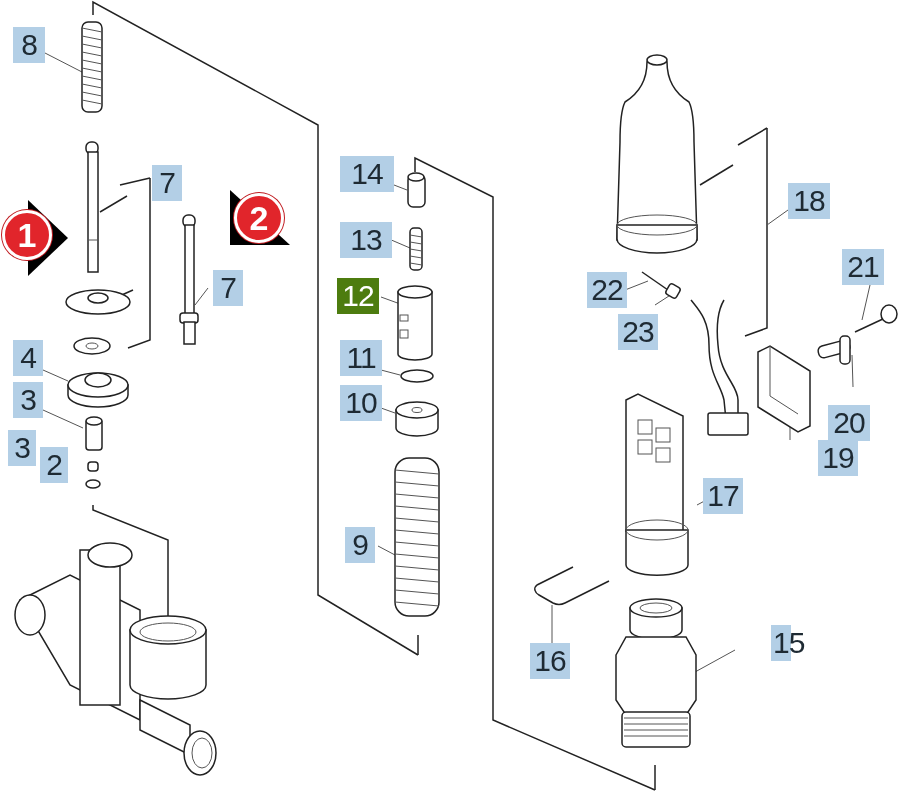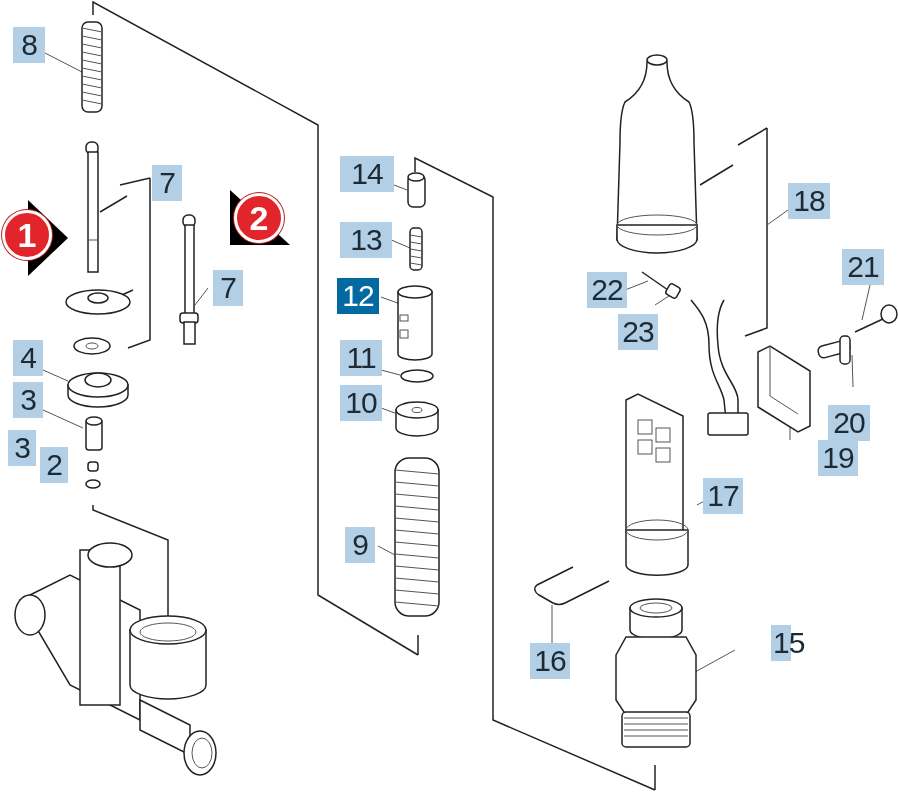--- a/index.html
+++ b/index.html
@@ -1,19 +1,19 @@
 <!DOCTYPE html>
 <html><head>
 <meta charset="utf-8">
 <style>
   html,body{margin:0;padding:0;background:#ffffff;}
   body{width:898px;height:801px;position:relative;overflow:hidden;font-family:"Liberation Sans",sans-serif;}
   #diagram{position:absolute;left:0;top:0;width:898px;height:801px;}
   .lbl{position:absolute;background:#b3cfe6;color:#1e2a33;font-size:30px;line-height:36px;height:36px;text-align:center;padding:0 2px;box-sizing:border-box;letter-spacing:-1px;}
-  .lbl.hl{background:#0369a1;color:#ffffff;}
+  .lbl.hl{background:#4d7c0f;color:#ffffff;}
   .step{position:absolute;width:50px;height:50px;border-radius:50%;background:#e1252b;border:3px solid #ffffff;box-sizing:border-box;color:#fff;font-weight:bold;font-size:34px;line-height:44px;text-align:center;box-shadow:0 0 0 1px #c01b20;}
   svg .ln{stroke:#222;stroke-width:1.5;fill:none;}
   svg .pt{stroke:#222;stroke-width:1.5;fill:#fff;}
   svg .thin{stroke:#555;stroke-width:1;fill:none;}
 </style>
 </head>
 <body>
 
 <div id="diagram">
 <svg width="898" height="801" viewBox="0 0 898 801">

